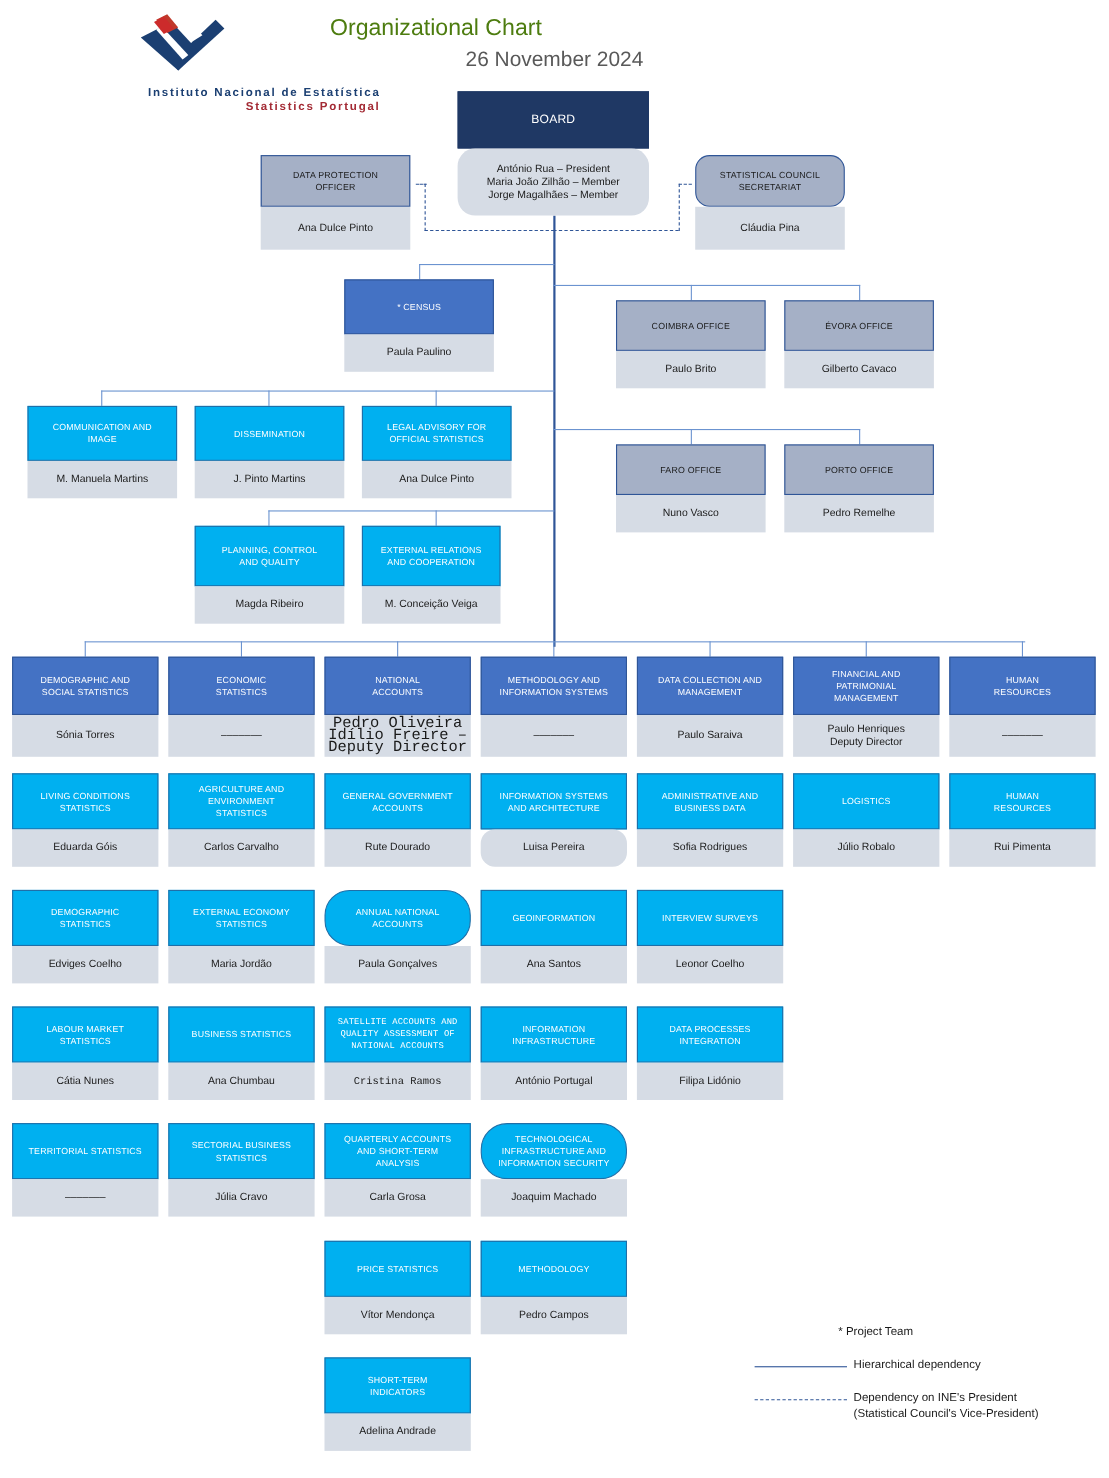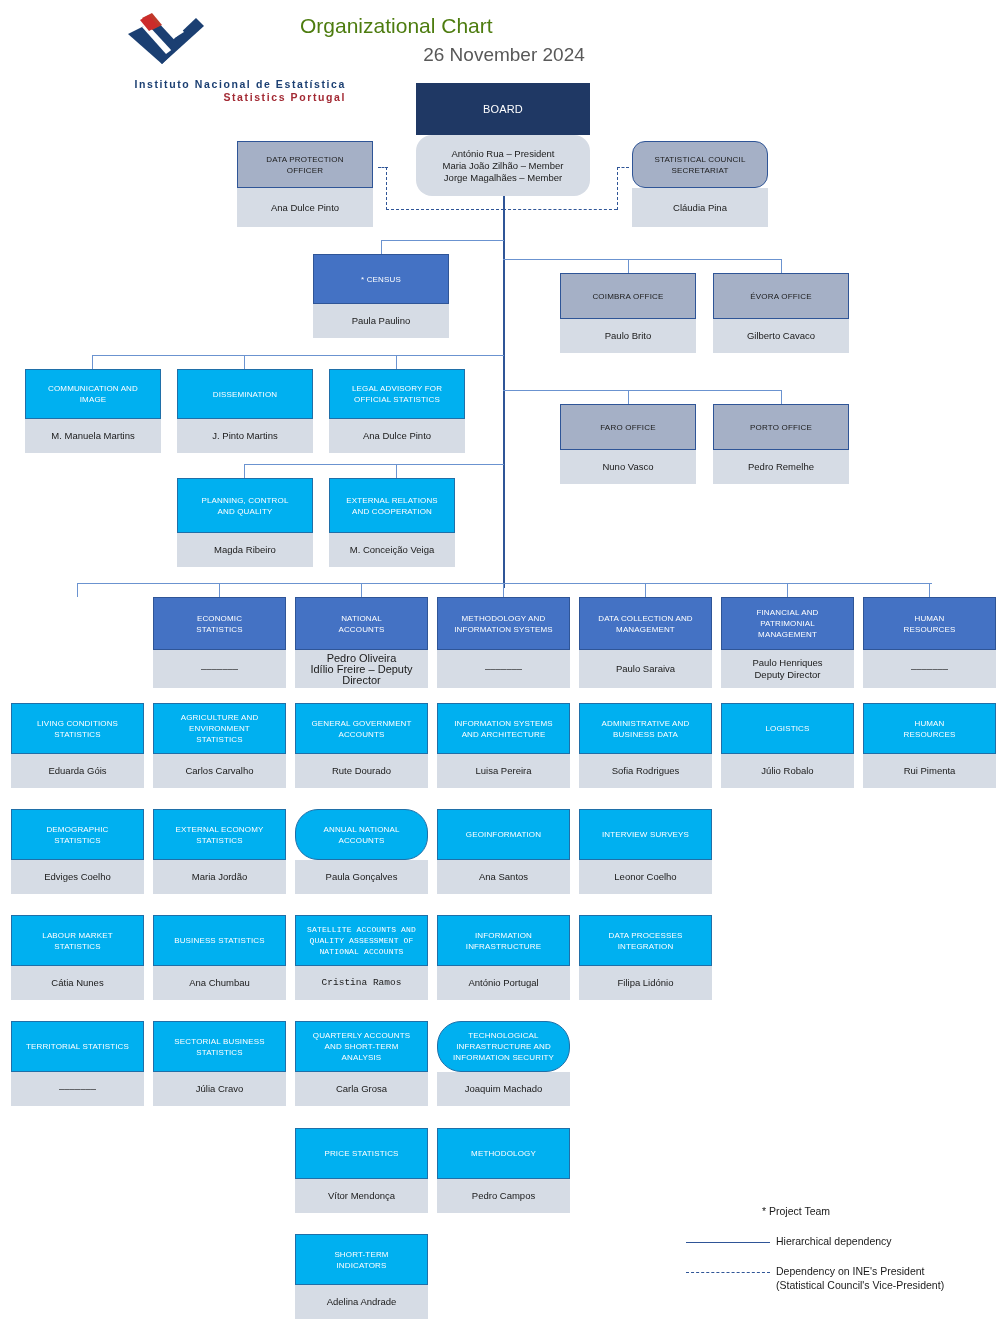--- a/index.html
+++ b/index.html
@@ -183,20 +183,25 @@
     <div class="head cyan" style="height:55px; white-space:pre-line;">PLANNING, CONTROL
 AND QUALITY</div>
     <div class="body" style="height:34px;">Magda Ribeiro</div>
   </div>
   <div class="node" style="left:329px; top:478px; width:126px;">
     <div class="head cyan" style="height:55px; white-space:pre-line;">EXTERNAL RELATIONS
 AND COOPERATION</div>
     <div class="body" style="height:34px;">M. Conceição Veiga</div>
   </div>
 
+  <div class="node" style="left:11px; top:597px; width:133px;">
+    <div class="head blue" style="height:53px; white-space:pre-line;">DEMOGRAPHIC AND
+SOCIAL STATISTICS</div>
+    <div class="body" style="height:38px; white-space:pre-line;">Sónia Torres</div>
+  </div>
   <div class="node" style="left:11px; top:703px; width:133px;">
     <div class="head cyan" style="height:51px; white-space:pre-line;">LIVING CONDITIONS
 STATISTICS</div>
     <div class="body" style="height:34px;">Eduarda Góis</div>
   </div>
   <div class="node" style="left:11px; top:809px; width:133px;">
     <div class="head cyan" style="height:51px; white-space:pre-line;">DEMOGRAPHIC
 STATISTICS</div>
     <div class="body" style="height:34px;">Edviges Coelho</div>
   </div>
@@ -232,21 +237,21 @@
   </div>
   <div class="node" style="left:153px; top:1021px; width:133px;">
     <div class="head cyan" style="height:51px; white-space:pre-line;">SECTORIAL BUSINESS
 STATISTICS</div>
     <div class="body" style="height:34px;">Júlia Cravo</div>
   </div>
 
   <div class="node" style="left:295px; top:597px; width:133px;">
     <div class="head blue" style="height:53px; white-space:pre-line;">NATIONAL
 ACCOUNTS</div>
-    <div class="body" style="height:38px; white-space:pre-line; font-size:11px; line-height:11px;">Pedro Oliveira
+    <div class="body" style="height:38px; white-space:pre-line; font-size:14px; line-height:11px;font-family:Liberation Mono, monospace;">Pedro Oliveira
 Idílio Freire – Deputy Director</div>
   </div>
   <div class="node" style="left:295px; top:703px; width:133px;">
     <div class="head cyan" style="height:51px; white-space:pre-line;">GENERAL GOVERNMENT
 ACCOUNTS</div>
     <div class="body" style="height:34px;">Rute Dourado</div>
   </div>
   <div class="node" style="left:295px; top:809px; width:133px;">
     <div class="head cyan" style="height:51px; white-space:pre-line;border-radius:23px;">ANNUAL NATIONAL
 ACCOUNTS</div>
@@ -275,21 +280,21 @@
   </div>
 
   <div class="node" style="left:437px; top:597px; width:133px;">
     <div class="head blue" style="height:53px; white-space:pre-line;">METHODOLOGY AND
 INFORMATION SYSTEMS</div>
     <div class="body" style="height:38px; white-space:pre-line;">–––––––</div>
   </div>
   <div class="node" style="left:437px; top:703px; width:133px;">
     <div class="head cyan" style="height:51px; white-space:pre-line;">INFORMATION SYSTEMS
 AND ARCHITECTURE</div>
-    <div class="body" style="height:34px;">Luisa Pereira</div>
+    <div class="body" style="height:34px;border-radius:13px;">Luisa Pereira</div>
   </div>
   <div class="node" style="left:437px; top:809px; width:133px;">
     <div class="head cyan" style="height:51px; white-space:pre-line;">GEOINFORMATION</div>
     <div class="body" style="height:34px;">Ana Santos</div>
   </div>
   <div class="node" style="left:437px; top:915px; width:133px;">
     <div class="head cyan" style="height:51px; white-space:pre-line;">INFORMATION
 INFRASTRUCTURE</div>
     <div class="body" style="height:34px;">António Portugal</div>
   </div>

